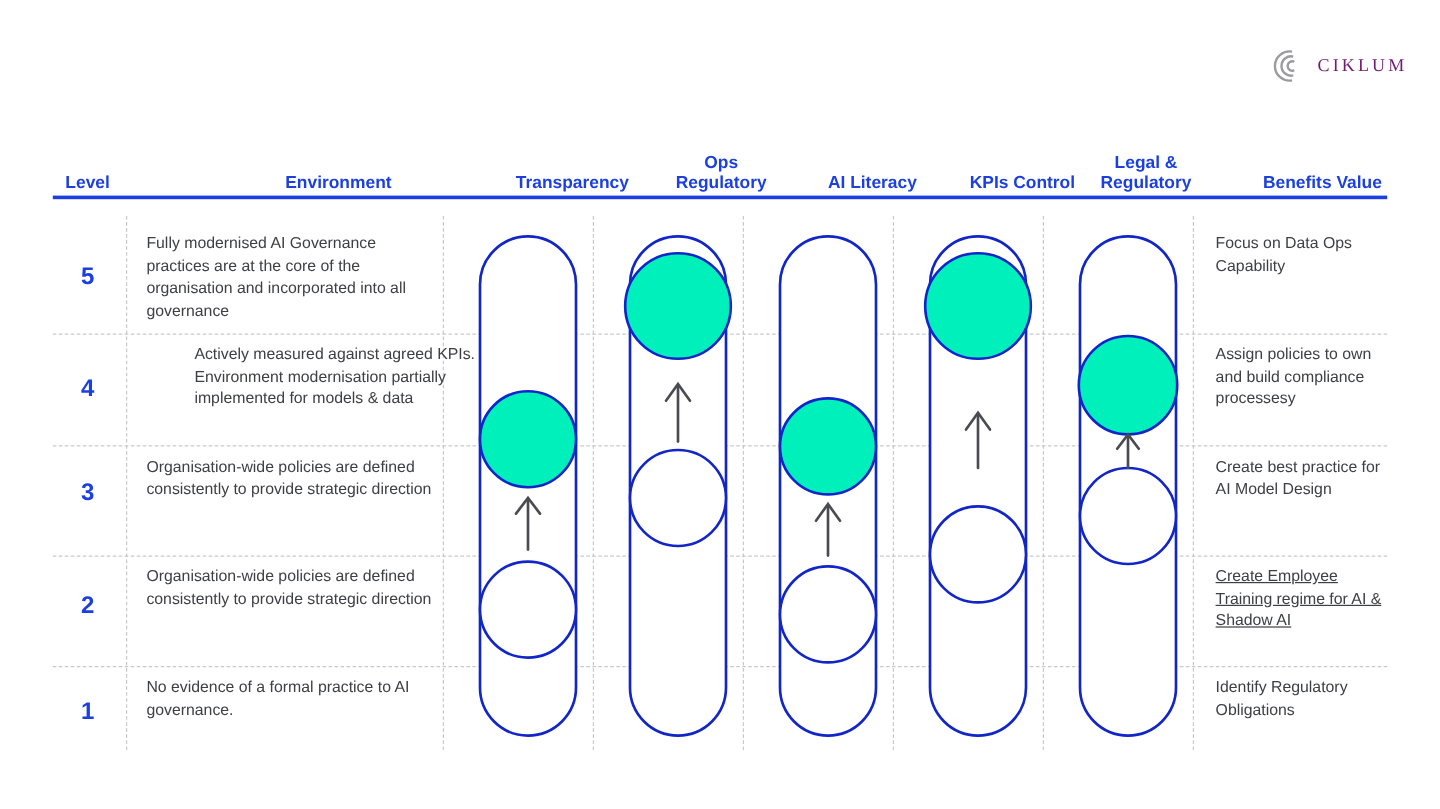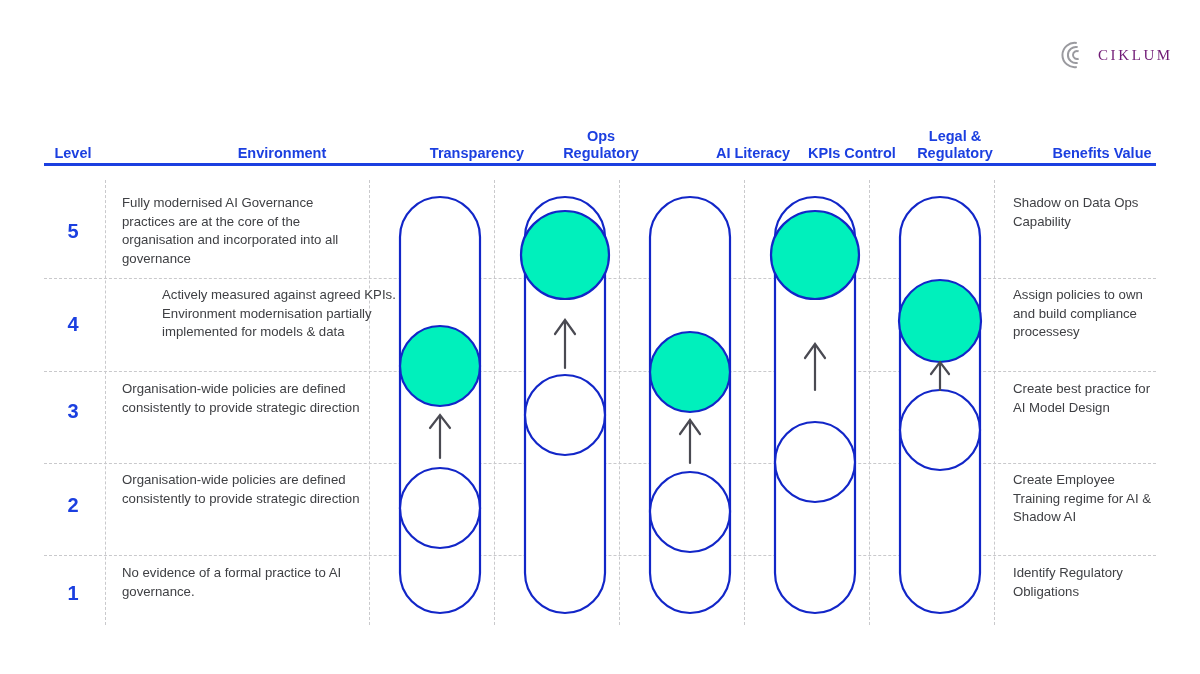--- a/index.html
+++ b/index.html
@@ -124,21 +124,21 @@
 </div>
 
 <div id="header">
   <div class="col-head" style="left:0px;width:58px;">Level</div>
   <div class="col-head" style="left:78px;width:320px;">Environment</div>
   <div class="col-head" style="left:330px;width:206px;">Transparency</div>
   <div class="col-head" style="left:450px;width:214px;">
     <div>Ops</div>
     <div>Regulatory</div>
   </div>
-  <div class="col-head" style="left:604px;width:210px;">AI Literacy</div>
+  <div class="col-head" style="left:578px;width:210px;">AI Literacy</div>
   <div class="col-head" style="left:700px;width:216px;">KPIs Control</div>
   <div class="col-head" style="left:803px;width:216px;">
     <div>Legal &amp;</div>
     <div>Regulatory</div>
   </div>
   <div class="col-head" style="left:950px;width:216px;">Benefits Value</div>
 </div>
 <div id="header-rule"></div>
 
 <div class="grid-layer">
@@ -161,24 +161,24 @@
 <div class="level-num" style="top:400px;">3</div>
 <div class="level-num" style="top:494px;">2</div>
 <div class="level-num" style="top:582px;">1</div>
 
 <div class="desc-cell" style="top:194px;">Fully modernised AI Governance practices are at the core of the organisation and incorporated into all governance</div>
 <div class="desc-cell" style="top:286px;margin-left:40px;">Actively measured against agreed KPIs. Environment modernisation partially implemented for models &amp; data</div>
 <div class="desc-cell" style="top:380px;">Organisation-wide policies are defined consistently to provide strategic direction</div>
 <div class="desc-cell" style="top:471px;">Organisation-wide policies are defined consistently to provide strategic direction</div>
 <div class="desc-cell" style="top:564px;">No evidence of a formal practice to AI governance.</div>
 
-<div class="benefit-cell" style="top:194px;">Shadow on Data Ops Capability</div>
+<div class="benefit-cell" style="top:194px;">Focus on Data Ops Capability</div>
 <div class="benefit-cell" style="top:286px;">Assign policies to own and build compliance processesy</div>
 <div class="benefit-cell" style="top:380px;">Create best practice for AI Model Design</div>
-<div class="benefit-cell" style="top:471px;">Create Employee Training regime for AI &amp; Shadow AI</div>
+<div class="benefit-cell" style="top:471px;text-decoration:underline;">Create Employee Training regime for AI &amp; Shadow AI</div>
 <div class="benefit-cell" style="top:564px;">Identify Regulatory Obligations</div>
 
 <div class="track" style="left:389px;">
   <svg width="110" height="432" viewBox="0 0 110 432">
     <rect x="11" y="7" width="80" height="416" rx="40" ry="40" fill="#ffffff" stroke="#1226c8" stroke-width="2.2"></rect>
     <circle cx="51" cy="176" r="40" fill="#00f0bc" stroke="#1226c8" stroke-width="2.2"></circle>
     <circle cx="51" cy="318" r="40" fill="#ffffff" stroke="#1226c8" stroke-width="2.2"></circle>
     <g stroke="#4a4a52" stroke-width="2.2" fill="none" stroke-linecap="round">
       <line x1="51" y1="268" x2="51" y2="226"></line>
       <polyline points="41,238 51,225 61,238"></polyline>

